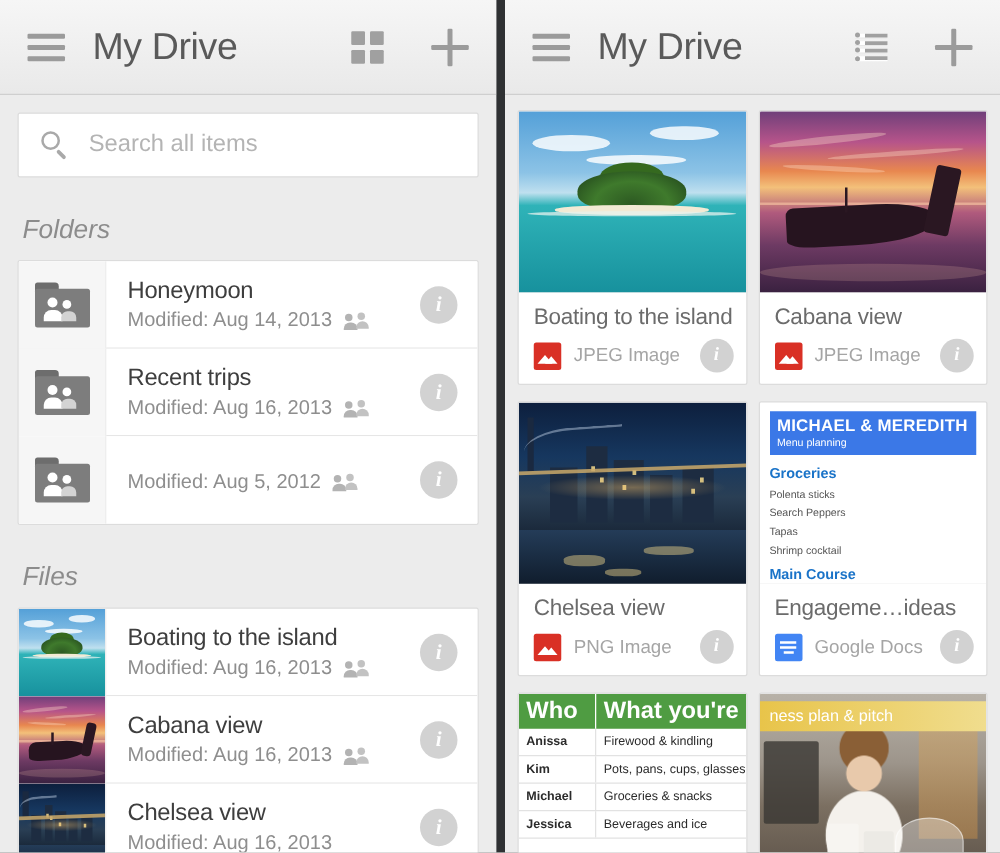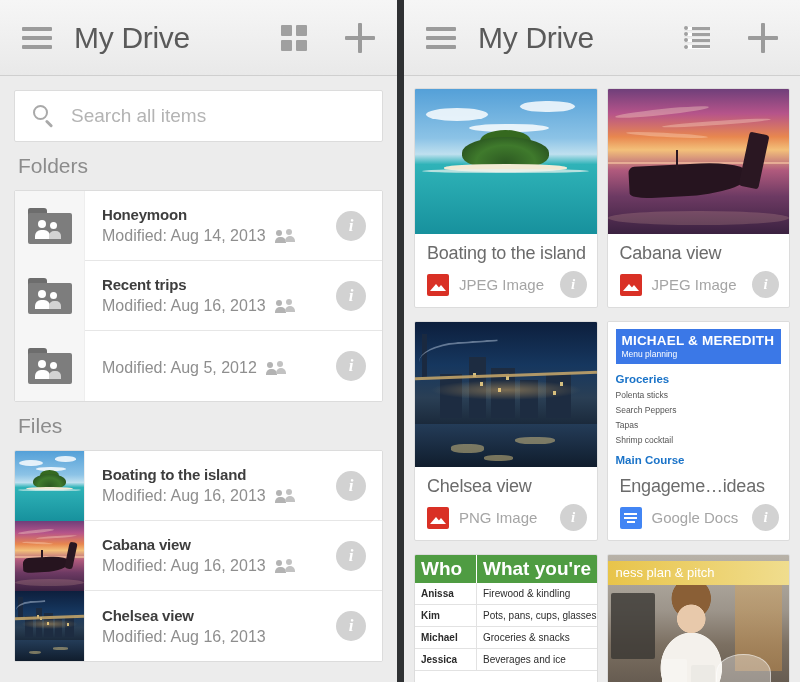--- a/index.html
+++ b/index.html
@@ -76,22 +76,23 @@
     position: absolute; left: 13px; top: 14px;
     width: 9px; height: 2.5px; background: #a9a9a9;
     transform: rotate(45deg); transform-origin: left center; border-radius: 2px;
   }
   .search-text { font-size: 19px; color: #b4b4b4; margin-left: 16px; }
 
   
   .section-title {
     font-size: 21px;
     color: #8c8c8c;
-    padding: 12px 18px 12px 18px;
+    padding: 30px 18px 12px 18px;
     font-weight: 400;
+    font-style: italic;
   }
 
   
   .list-card {
     margin: 0 14px;
     background: #ffffff;
     border: 1px solid #dcdcdc;
     border-radius: 2px;
     overflow: hidden;
   }
@@ -104,21 +105,21 @@
   }
   .row:last-child { border-bottom: none; }
   .row-thumb {
     width: 70px; height: 70px; flex: none;
     background: #f6f6f6;
     display: flex; align-items: center; justify-content: center;
     overflow: hidden;
     border-right: 1px solid #eeeeee;
   }
   .row-body { flex: 1; padding-left: 17px; min-width: 0; }
-  .row-title { font-size: 15px; color: #3e3e3e; font-weight: bold; letter-spacing: -0.2px; white-space: nowrap; overflow: hidden; }
+  .row-title { font-size: 19px; color: #3e3e3e; font-weight: normal; letter-spacing: -0.2px; white-space: nowrap; overflow: hidden; }
   .row-sub { font-size: 16px; color: #8e8e8e; margin-top: 4px; display: flex; align-items: center; gap: 9px; white-space: nowrap; }
 
   
   .folder-glyph { width: 44px; height: 36px; position: relative; }
   .folder-glyph .tab {
     position: absolute; left: 0; top: 0; width: 19px; height: 7px;
     background: #6d6d6d; border-radius: 2px 3px 0 0;
   }
   .folder-glyph .body {
     position: absolute; left: 0; top: 5px; width: 44px; height: 31px;

